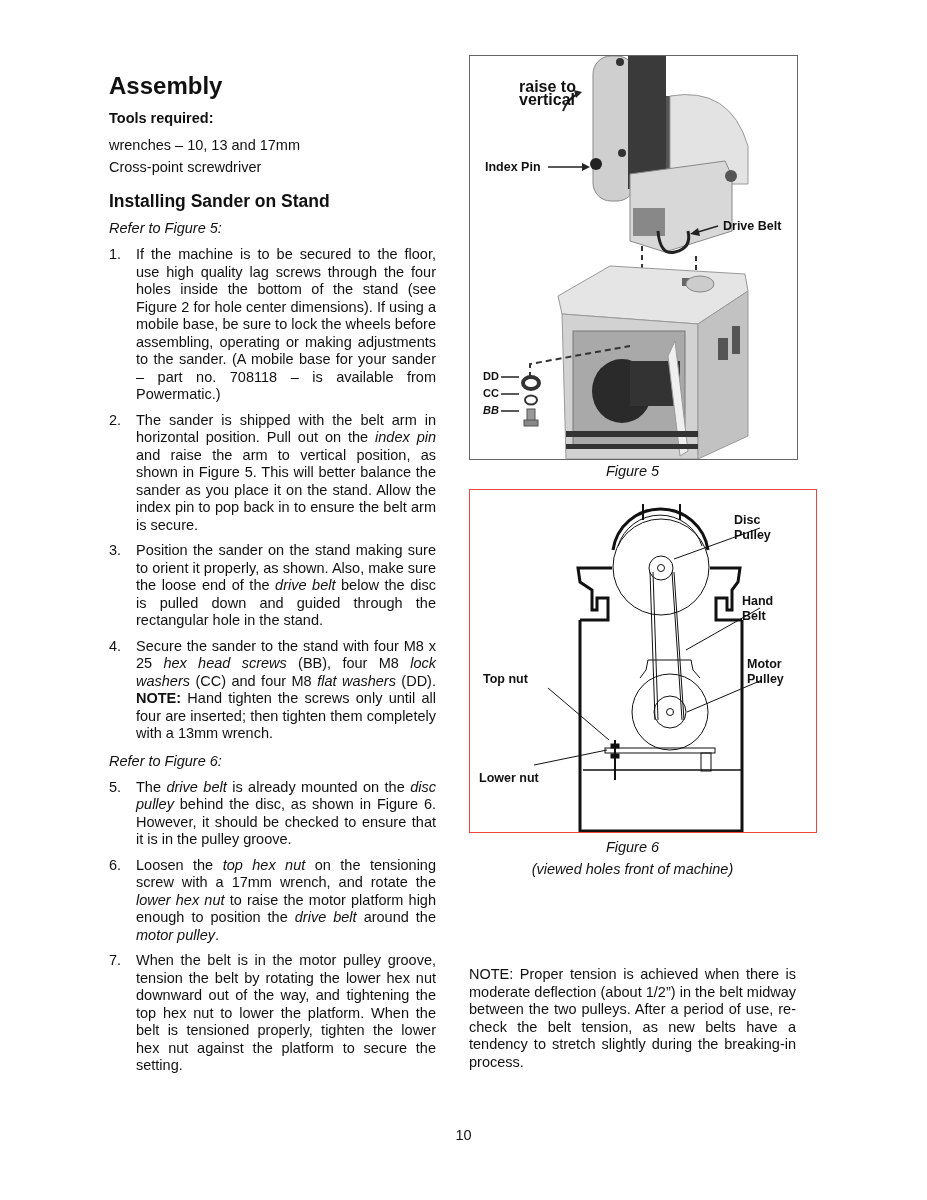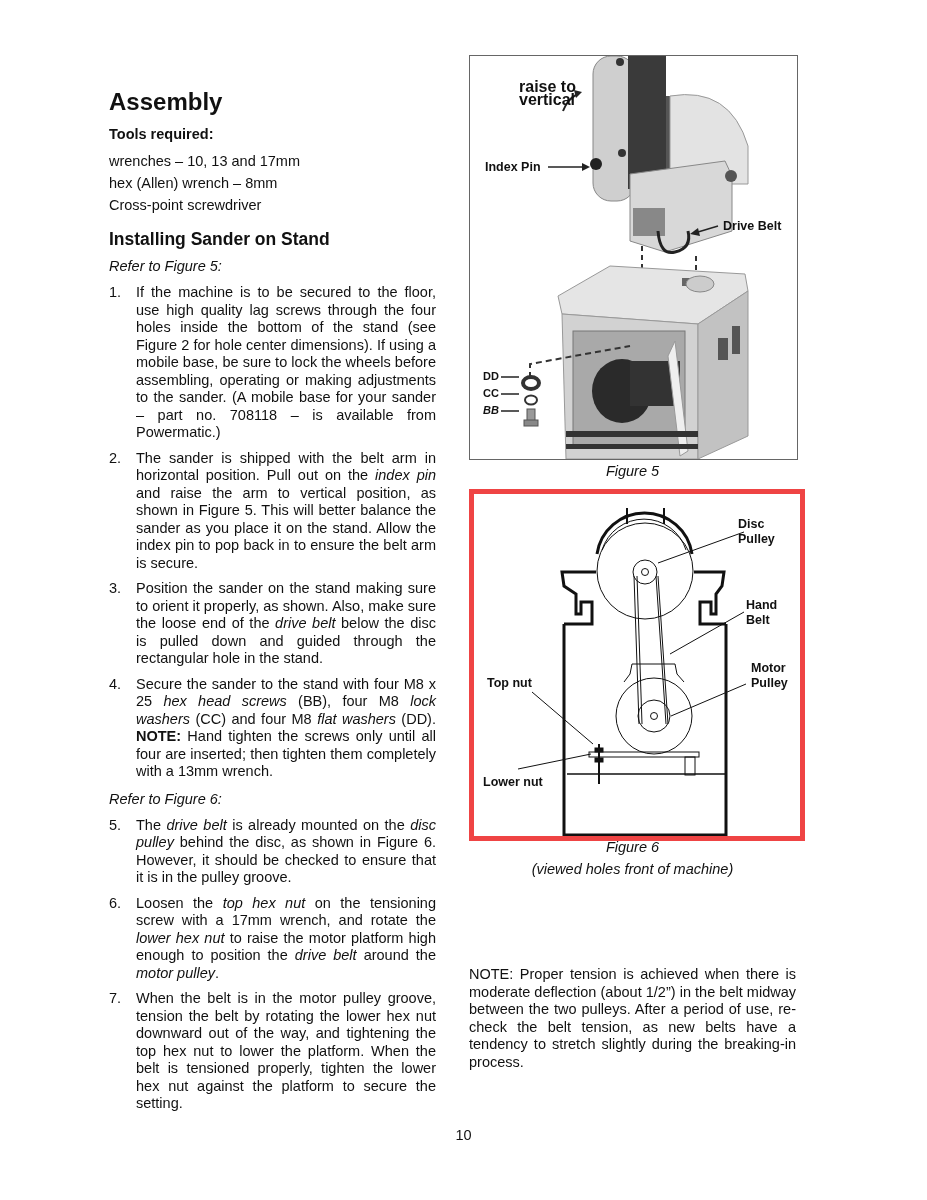--- a/index.html
+++ b/index.html
@@ -1,49 +1,48 @@
 <!DOCTYPE html>
 <html><head>
 <meta charset="utf-8">
 <style>
   html, body { margin:0; padding:0; background:#fff; }
   body { width:927px; height:1200px; position:relative; overflow:hidden;
          font-family:"Liberation Sans", sans-serif; color:#111; }
   .col-left { position:absolute; left:109px; top:70px; width:327px; }
-  h1 { font-size:24px; font-weight:bold; margin:16px 0 6px 0; line-height:32px; }
+  h1 { font-size:24px; font-weight:bold; margin:0 0 6px 0; line-height:32px; }
   .tools-h { font-size:14.5px; font-weight:bold; margin:4px 0 6px 0; line-height:20px; }
   .tool { font-size:14.5px; line-height:22px; margin:0; }
   h2 { font-size:17.5px; font-weight:bold; margin:10px 0 4px 0; line-height:26px; }
   .refer { font-style:italic; font-size:14.5px; line-height:20px; margin:0 0 8px 0; }
   ol { margin:0; padding:0; list-style:none; }
   li.step { position:relative; padding-left:27px; font-size:14.5px; line-height:17.5px;
             text-align:justify; margin-bottom:8px; }
   li.step .num { position:absolute; left:0; top:0; }
   .refer2 { font-style:italic; font-size:14.5px; line-height:20px; margin:2px 0 8px 0; }
   i { font-style:italic; }
   b { font-weight:bold; }
 
   .fig5 { position:absolute; left:469px; top:55px; width:327px; height:403px;
           border:1px solid #666; background:#fff; overflow:hidden; }
   .cap { position:absolute; font-style:italic; font-size:14.5px; text-align:center; }
   .fig6 { position:absolute; left:469px; top:489px; width:326px; height:342px;
-          border:5px solid #ef4444; background:#fff; overflow:hidden; }
+          border:1px solid #ef4444; background:#fff; overflow:hidden;padding-left:20px; }
   .note { position:absolute; left:469px; top:966px; width:327px; font-size:14.5px;
           line-height:17.5px; text-align:justify; }
   .pagenum { position:absolute; left:0; width:927px; top:1127px; text-align:center; font-size:14.5px; }
   .lbl { position:absolute; font-weight:bold; font-size:12.5px; line-height:15px; font-family:"Liberation Sans", sans-serif; }
 </style>
 </head>
 <body>
 
 <div class="col-left">
   <h1>Assembly</h1>
   <div class="tools-h">Tools required:</div>
   <p class="tool">wrenches – 10, 13 and 17mm</p>
-  <p class="tool">hex (Allen) wrench – 8mm</p>
   <p class="tool">Cross-point screwdriver</p>
   <h2>Installing Sander on Stand</h2>
   <p class="refer">Refer to Figure 5:</p>
   <ol id="steps-a">
       <li class="step"><span class="num">1.</span><span>If the machine is to be secured to the floor, use high quality lag screws through the four holes inside the bottom of the stand (see Figure 2 for hole center dimensions). If using a mobile base, be sure to lock the wheels before assembling, operating or making adjustments to the sander. (A mobile base for your sander – part no. 708118 – is available from Powermatic.)</span></li>
       <li class="step"><span class="num">2.</span><span>The sander is shipped with the belt arm in horizontal position. Pull out on the </span><i>index pin</i><span> and raise the arm to vertical position, as shown in Figure 5. This will better balance the sander as you place it on the stand. Allow the index pin to pop back in to ensure the belt arm is secure.</span></li>
       <li class="step"><span class="num">3.</span><span>Position the sander on the stand making sure to orient it properly, as shown. Also, make sure the loose end of the </span><i>drive belt</i><span> below the disc is pulled down and guided through the rectangular hole in the stand.</span></li>
       <li class="step"><span class="num">4.</span><span>Secure the sander to the stand with four M8 x 25 </span><i>hex head screws</i><span> (BB), four M8 </span><i>lock washers</i><span> (CC) and four M8 </span><i>flat washers</i><span> (DD). </span><b>NOTE:</b><span> Hand tighten the screws only until all four are inserted; then tighten them completely with a 13mm wrench.</span></li>
     </ol>
   <p class="refer2">Refer to Figure 6:</p>

